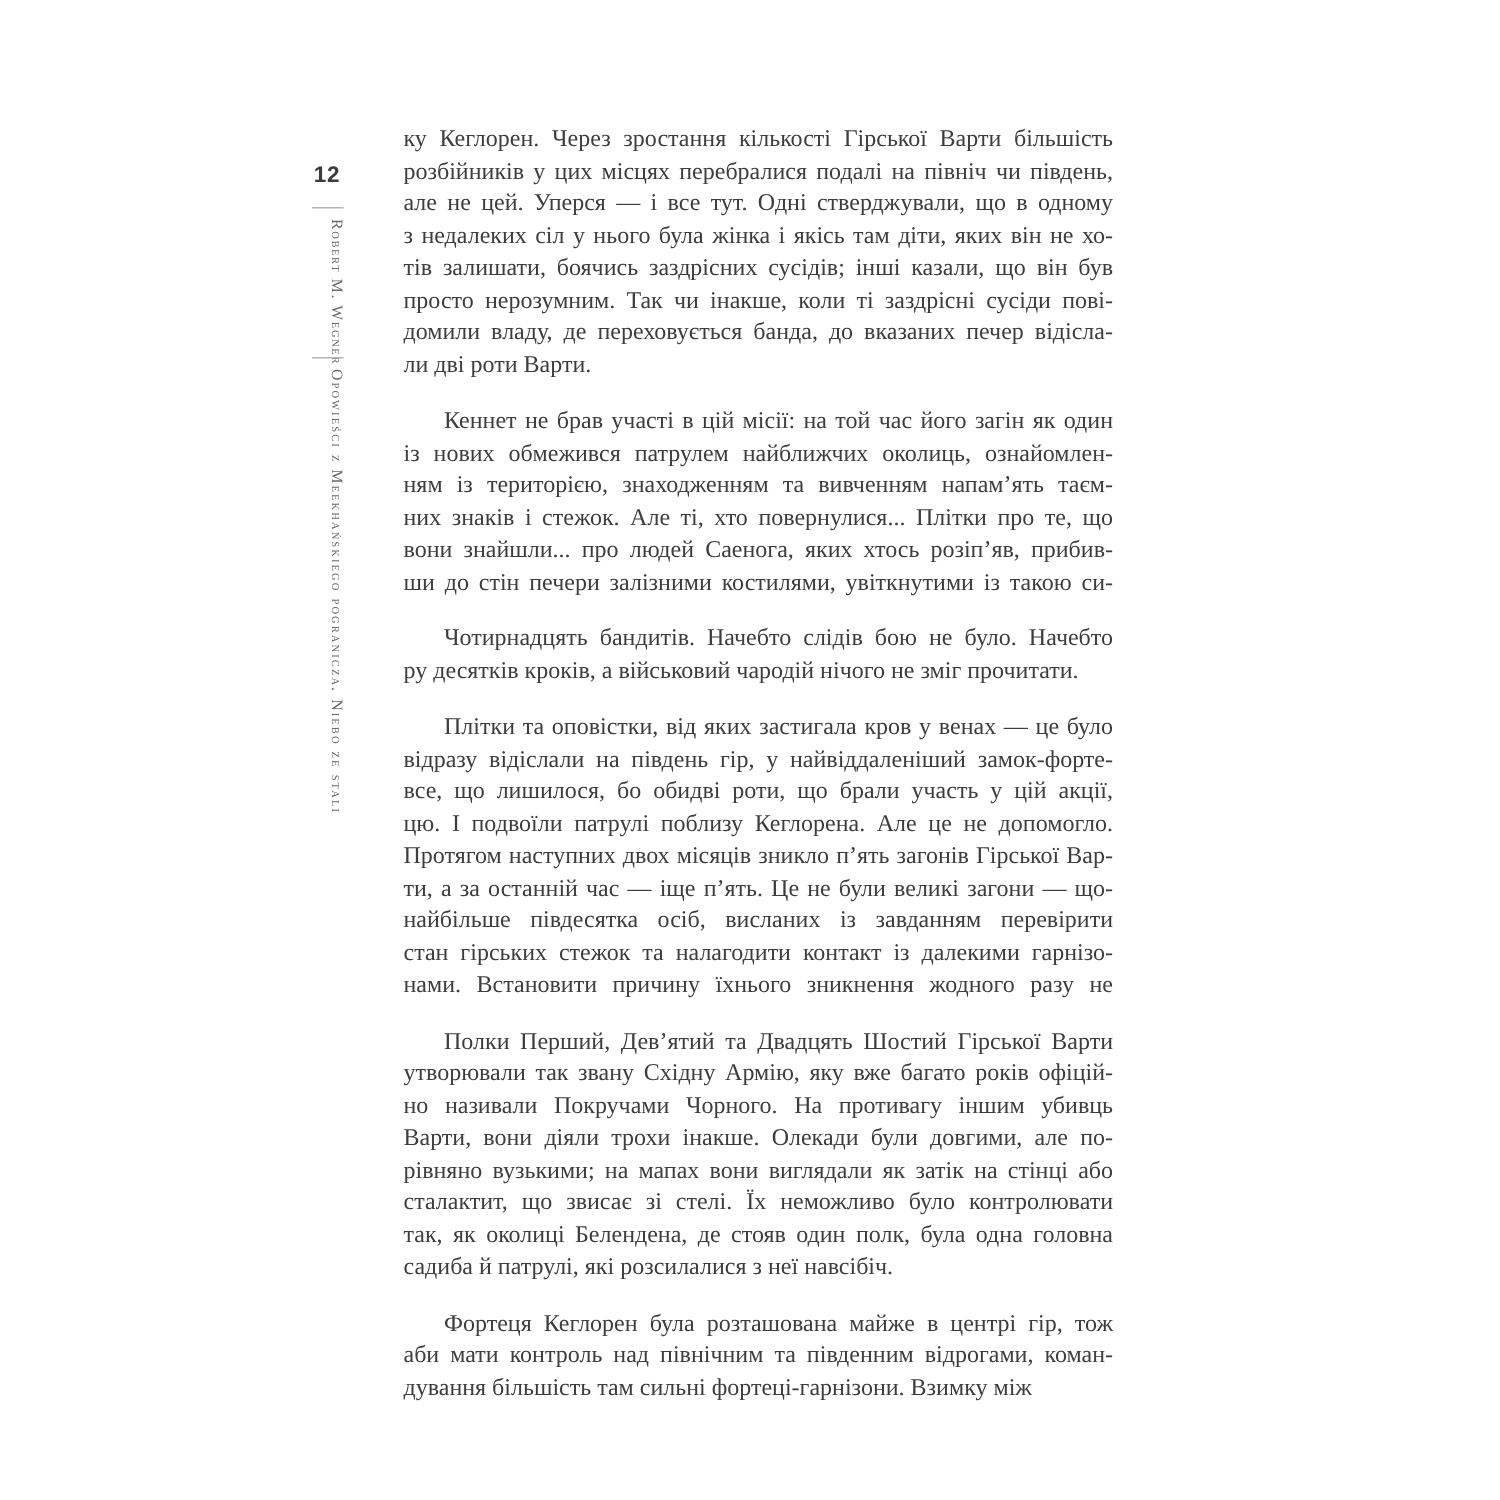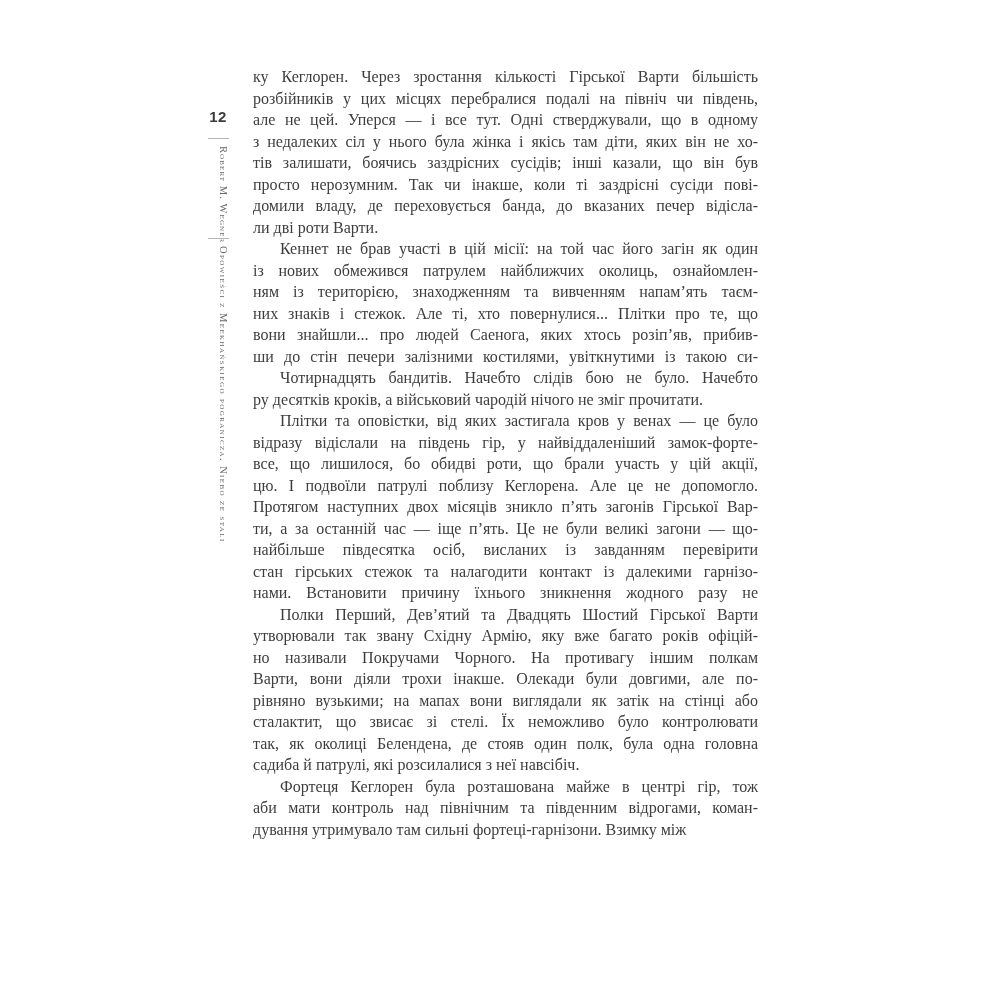--- a/index.html
+++ b/index.html
@@ -64,21 +64,21 @@
   
   .text-block {
     position: absolute;
     left: 253px;
     top: 66px;
     width: 505px;
     font-size: 16px;
     line-height: 21.5px;
     color: #3d3d3d;
   }
-  .paragraph { margin: 0; padding: 0; }
+  .paragraph { margin: 16px; padding: 0; }
   .line {
     text-align: justify;
     text-align-last: justify;
   }
   .line.para-last { text-align-last: left; }
   .paragraph.indent .line.para-first { text-indent: 27px; }
 </style>
 </head>
 <body>
 
@@ -124,27 +124,27 @@
         <div class="line">цю. І подвоїли патрулі поблизу Кеглорена. Але це не допомогло.</div>
         <div class="line">Протягом наступних двох місяців зникло п’ять загонів Гірської Вар-</div>
         <div class="line">ти, а за останній час — іще п’ять. Це не були великі загони — що-</div>
         <div class="line">найбільше півдесятка осіб, висланих із завданням перевірити</div>
         <div class="line">стан гірських стежок та налагодити контакт із далекими гарнізо-</div>
         <div class="line">нами. Встановити причину їхнього зникнення жодного разу не</div>
       </div>
       <div class="paragraph indent">
         <div class="line para-first">Полки Перший, Дев’ятий та Двадцять Шостий Гірської Варти</div>
         <div class="line">утворювали так звану Східну Армію, яку вже багато років офіцій-</div>
-        <div class="line">но називали Покручами Чорного. На противагу іншим полкам</div>
+        <div class="line">но називали Покручами Чорного. На противагу іншим убивць</div>
         <div class="line">Варти, вони діяли трохи інакше. Олекади були довгими, але по-</div>
         <div class="line">рівняно вузькими; на мапах вони виглядали як затік на стінці або</div>
         <div class="line">сталактит, що звисає зі стелі. Їх неможливо було контролювати</div>
         <div class="line">так, як околиці Белендена, де стояв один полк, була одна головна</div>
         <div class="line para-last">садиба й патрулі, які розсилалися з неї навсібіч.</div>
       </div>
       <div class="paragraph indent">
         <div class="line para-first">Фортеця Кеглорен була розташована майже в центрі гір, тож</div>
         <div class="line">аби мати контроль над північним та південним відрогами, коман-</div>
-        <div class="line para-last">дування утримувало там сильні фортеці-гарнізони. Взимку між</div>
+        <div class="line para-last">дування більшість там сильні фортеці-гарнізони. Взимку між</div>
       </div>
     </div>
 
 </div>
 
 </body></html>

